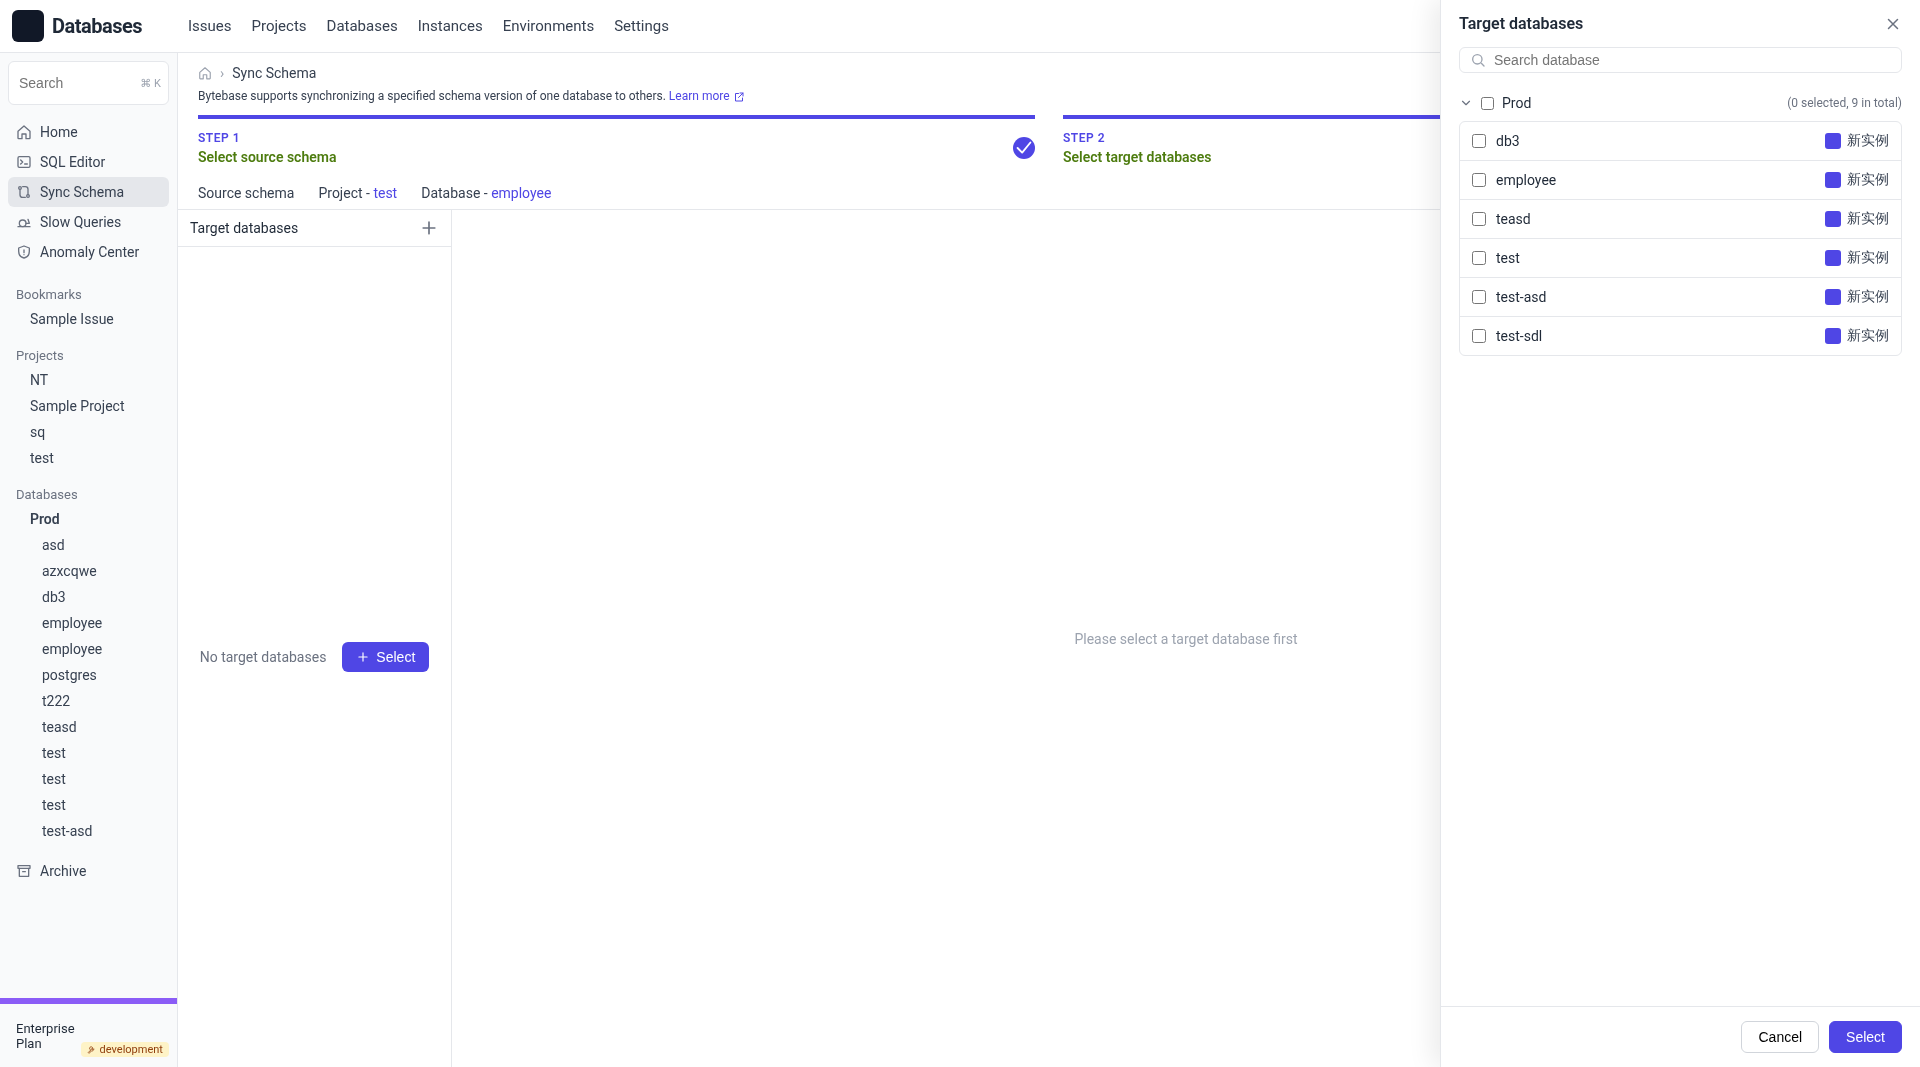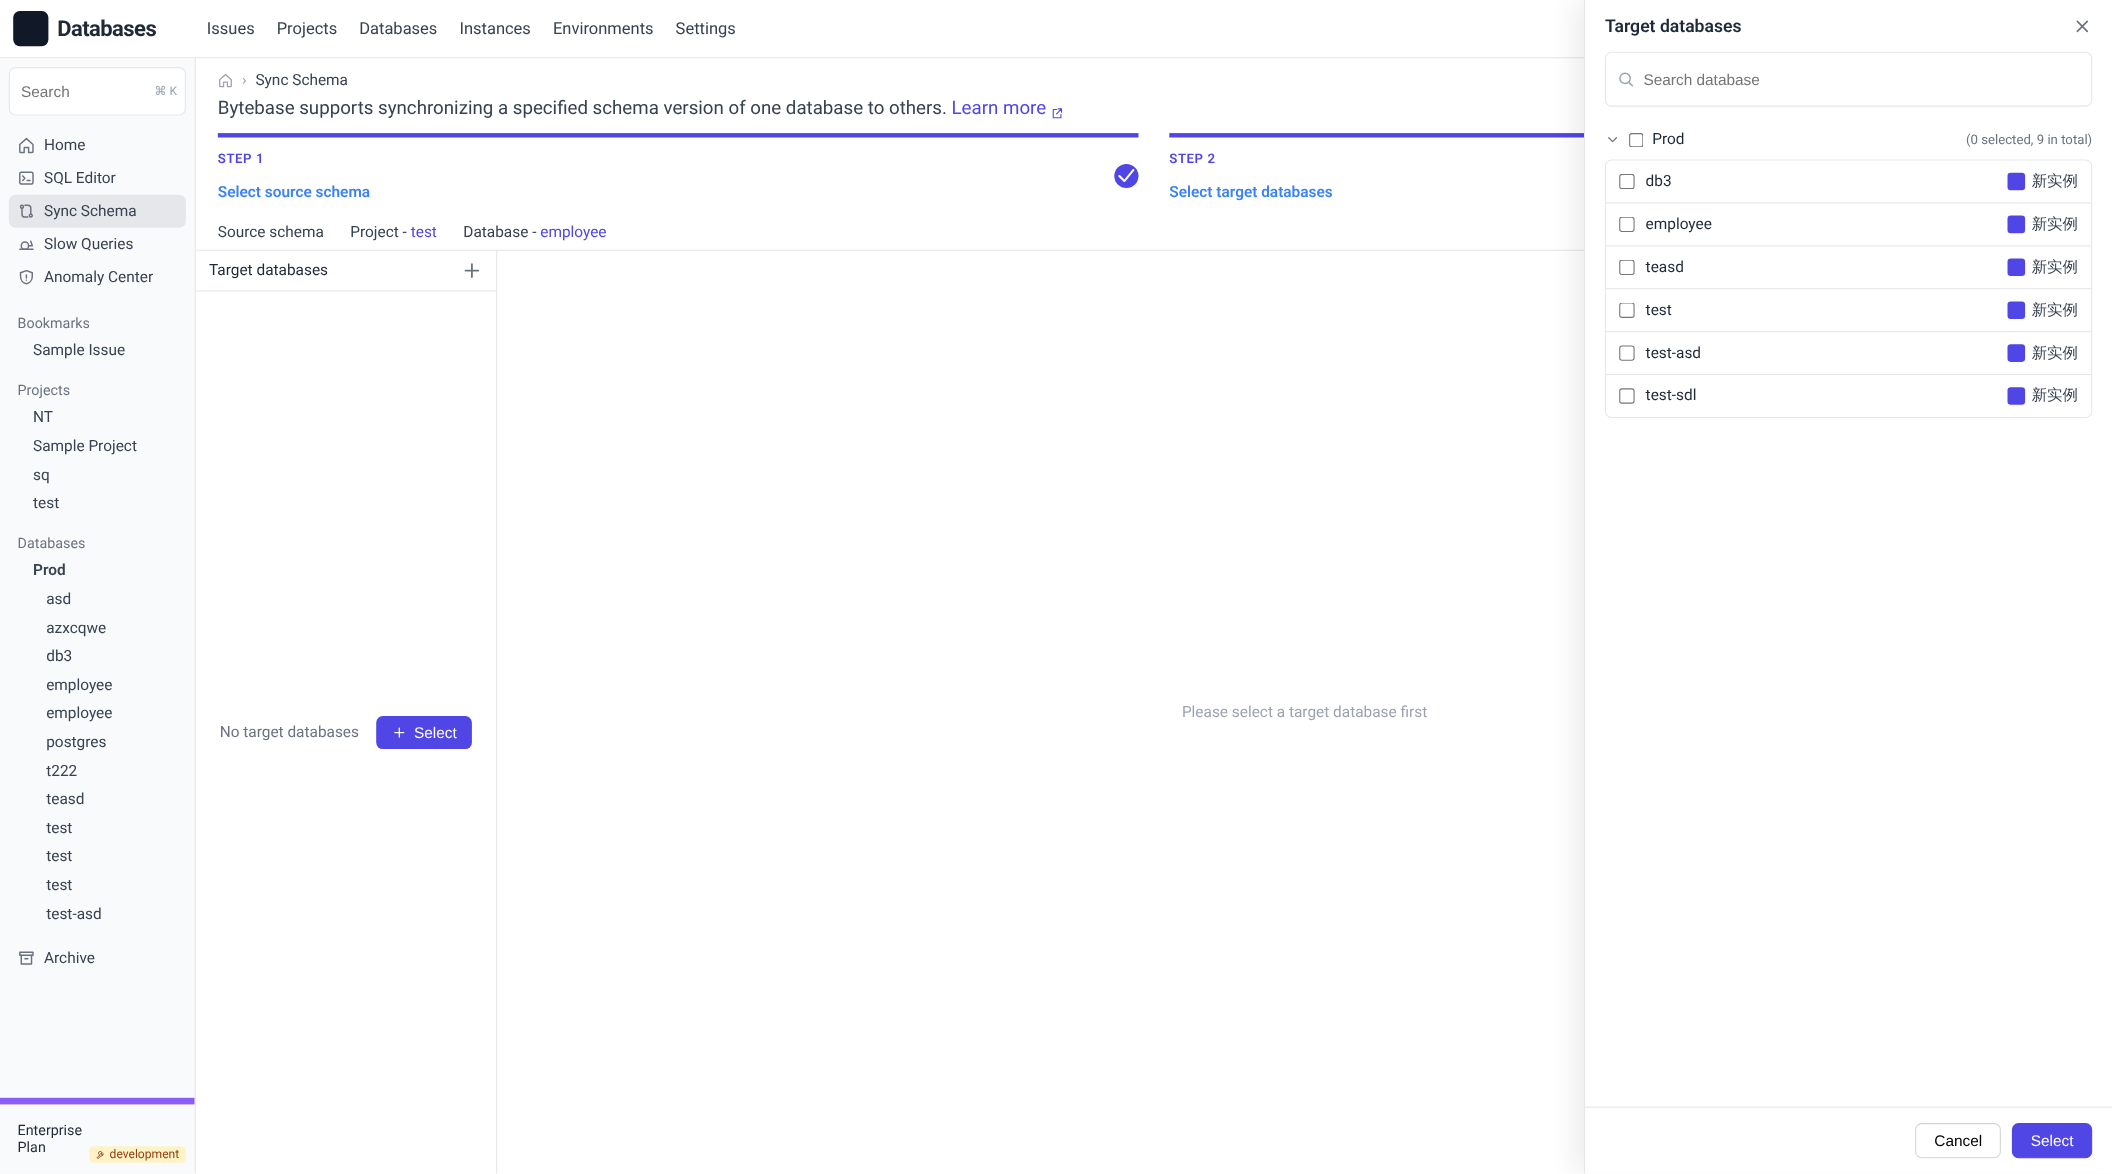--- a/index.html
+++ b/index.html
@@ -178,21 +178,21 @@
   display: flex;
   align-items: center;
   gap: 8px;
   font-size: 14px;
   color: #6b7280;
 }
 .breadcrumb .chev { color: #9ca3af; }
 .breadcrumb .current { color: #374151; }
 .hint {
   padding: 4px 20px 12px;
-  font-size: 17px;
+  font-size: 12px;
   color: #374151;
 }
 .hint .learn { color: #4f46e5; }
 .ext-icon { display:inline-block; width:12px; height:12px; vertical-align: middle; }
 
 .steps {
   display: flex;
   gap: 28px;
   padding: 0 20px;
 }
@@ -211,22 +211,22 @@
 }
 .step-label-sm {
   font-size: 12px;
   font-weight: 600;
   letter-spacing: .5px;
   color: #4f46e5;
 }
 .step-title {
   font-size: 14px;
   font-weight: 600;
-  color: #3b82f6;
-  margin-top: 16px;
+  color: #4d7c0f;
+  margin-top: 4px;
 }
 .step-check {
   width: 22px; height: 22px;
   border-radius: 50%;
   background: #4f46e5;
   color: #fff;
   display: flex; align-items:center; justify-content:center;
   font-size: 12px;
 }
 
@@ -322,21 +322,21 @@
 .close-x { width: 18px; height: 18px; color: #6b7280; }
 .drawer-search {
   padding: 0 18px 12px;
 }
 .dsearch {
   display: flex;
   align-items: center;
   gap: 8px;
   border: 1px solid #e5e7eb;
   border-radius: 6px;
-  height: 50px;
+  height: 26px;
   padding: 0 10px;
 }
 .dsearch input {
   border: none;
   outline: none;
   flex: 1;
   font-size: 14px;
 }
 .drawer-body {
   flex: 1;

